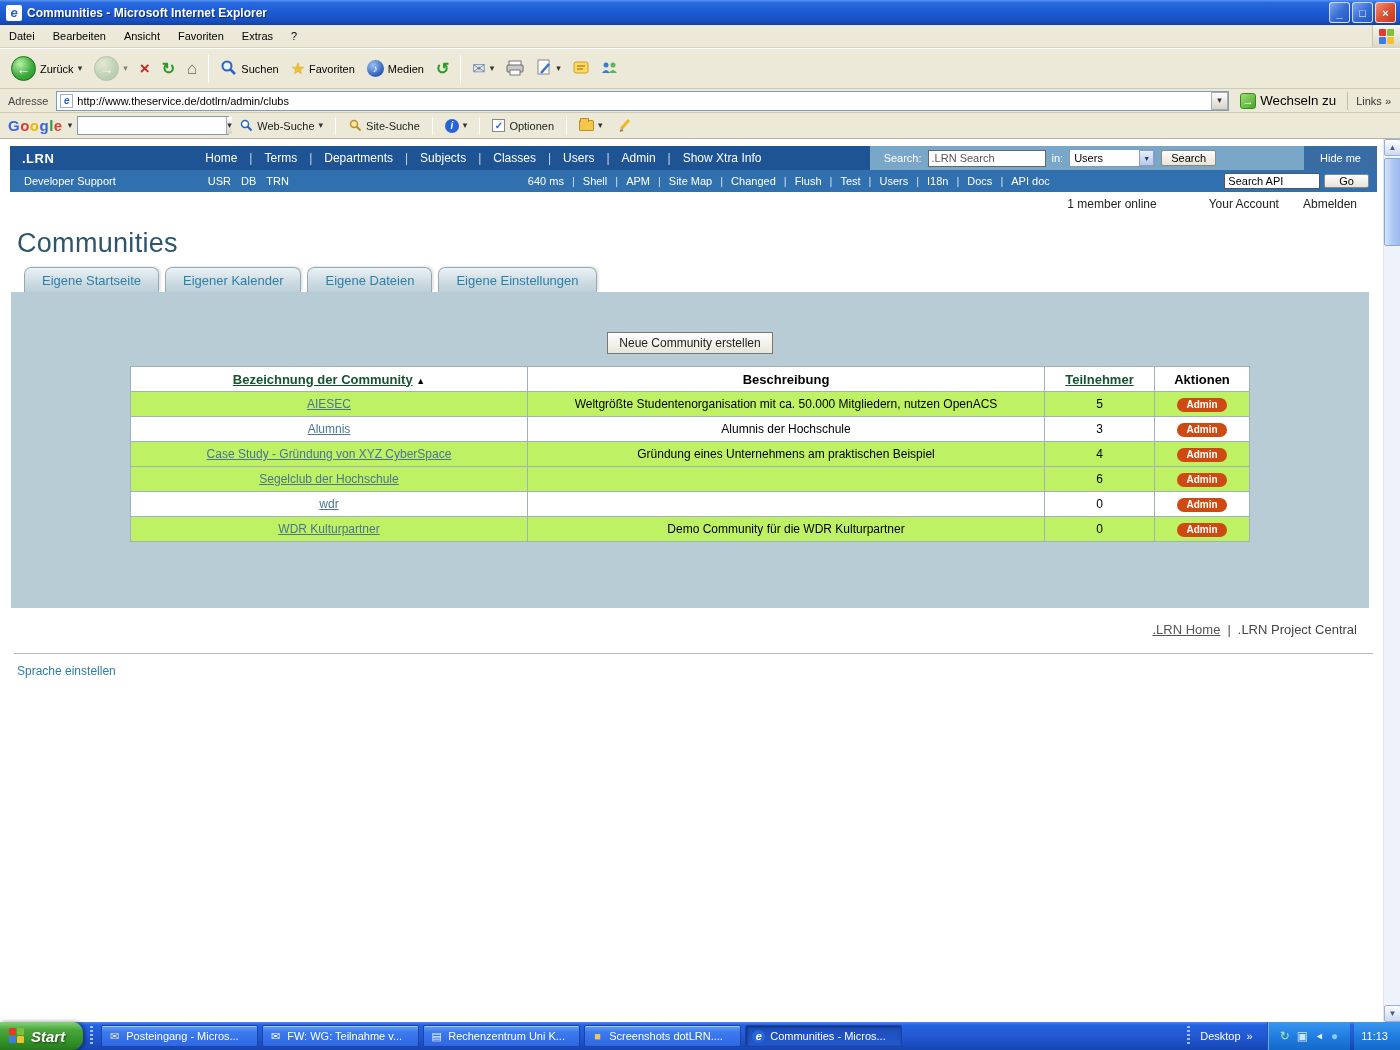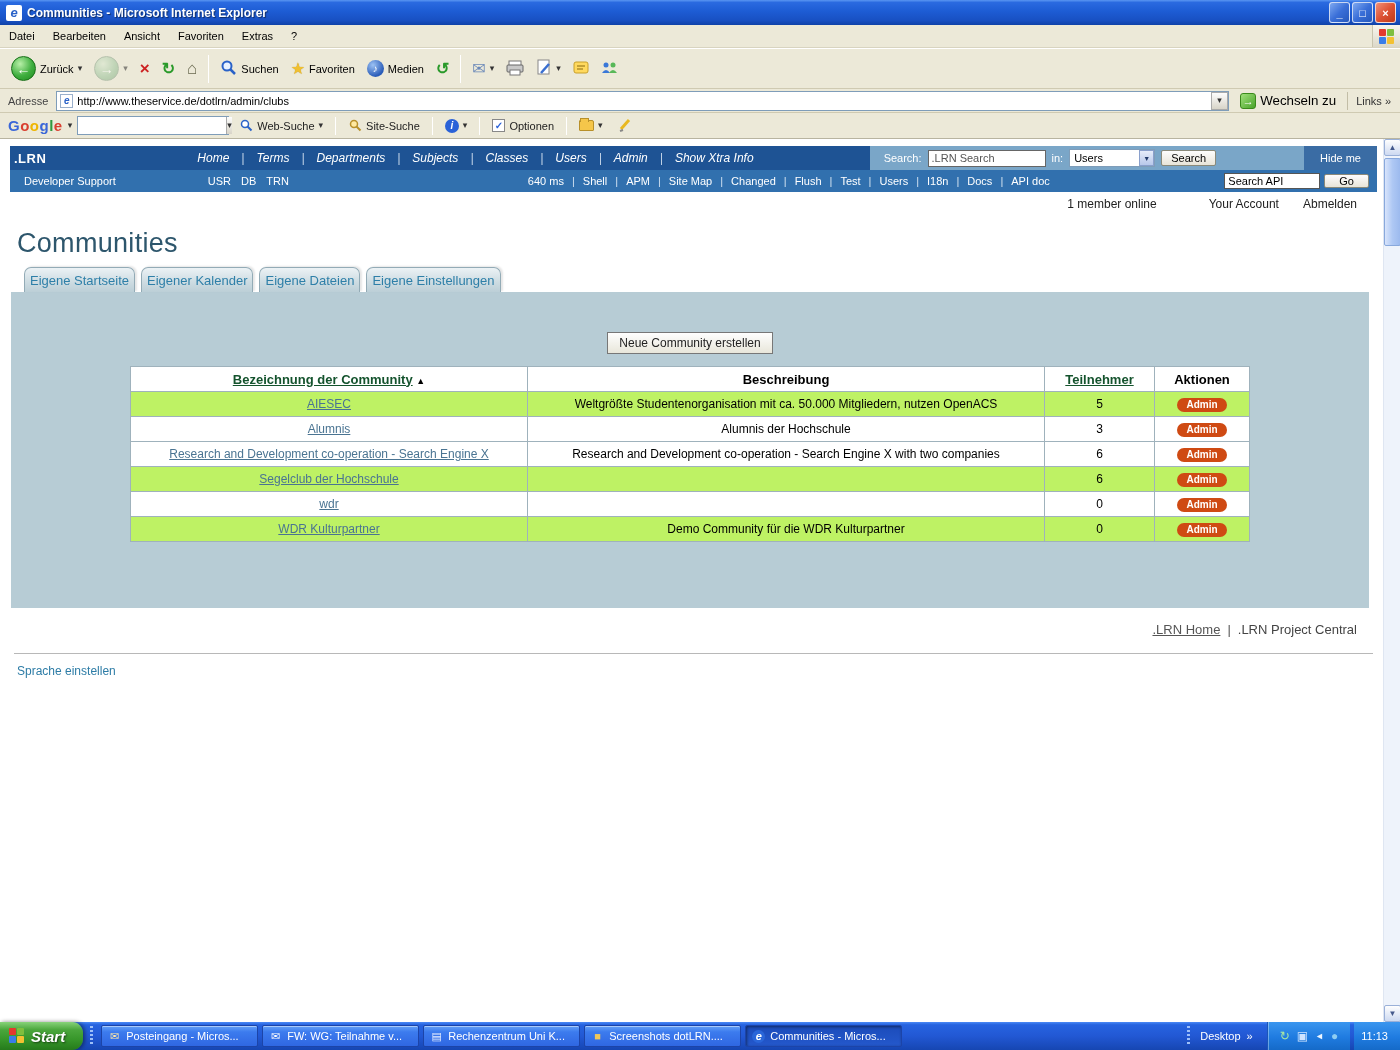--- a/index.html
+++ b/index.html
@@ -93,22 +93,22 @@
   
   .scrollbar { position:absolute; top:0; right:0; bottom:0; width:17px; background:#eef3fb; border-left:1px solid #dfe6f2; }
   .sb-btn { position:absolute; left:0; width:17px; height:17px; background:linear-gradient(180deg,#fefefe,#cdd9f1);
     border:1px solid #9ab0d8; border-radius:2px; color:#44598c; font-size:8px; display:flex; align-items:center; justify-content:center; }
   .sb-up { top:0; } .sb-down { bottom:0; }
   .sb-thumb { position:absolute; left:0; top:19px; width:17px; height:88px; border:1px solid #88a8dc; border-radius:2px;
     background:linear-gradient(90deg,#d8e4fb,#aec8f4 50%,#9cbaee); }
 
   
   .lrn-bar { margin:7px 6px 0 10px; height:24px; background:#1e5394; display:flex; align-items:center; color:#fff; }
-  .lrn-logo { margin-left:4px; font-weight:bold; font-size:13px; letter-spacing:.5px; }
-  .lrn-nav { display:flex; list-style:none; margin-left:145px; font-size:12px; align-items:center;font-style:italic; }
+  .lrn-logo { margin-left:12px; font-weight:bold; font-size:13px; letter-spacing:.5px; }
+  .lrn-nav { display:flex; list-style:none; margin-left:145px; font-size:12px; align-items:center; }
   .lrn-nav li { padding:0 6px; white-space:nowrap; }
   .lrn-nav li + li::before { content:"|"; margin-right:12px; color:#c4d4e8; }
   .lrn-search { margin-left:auto; height:24px; background:#7aa6c8; display:flex; align-items:center; gap:6px; padding:0 88px 0 14px; }
   .lrn-search .lbl { color:#fff; font-size:11px; }
   .lrn-search input { width:118px; height:17px; border:1px solid #666; font-size:11px; color:#555; padding:0 3px; font-family:inherit; }
   .fake-select { width:86px; height:18px; background:#fff; border:1px solid #7f9db9; display:flex; align-items:center;
     font-size:11px; color:#000; padding-left:4px; }
   .fake-select .sel-arrow { margin-left:auto; width:15px; height:16px; background:linear-gradient(180deg,#e6ecfa,#b8c8ea);
     border:1px solid #8aa0cc; display:flex; align-items:center; justify-content:center; font-size:7px; color:#223a6a; }
   .btn { background:linear-gradient(180deg,#fdfdfd,#e8e4d8); border:1px solid #8a8a7a; font-size:11px; padding:1px 9px; border-radius:2px; color:#000; }
@@ -125,21 +125,21 @@
   .dev-api input { width:96px; height:16px; font-size:11px; border:1px solid #555; padding:0 3px; font-family:inherit; }
   .btn.small { padding:0 14px; }
 
   .account-bar { height:24px; display:flex; align-items:center; justify-content:flex-end; padding-right:26px; font-size:12px; color:#222; }
   .account-bar .online { margin-right:52px; }
   .account-bar .acct { margin-right:24px; }
 
   
   .page h1 { margin:12px 0 8px 17px; font-size:27px; font-weight:500; color:#2d566c; letter-spacing:.3px; }
   .tabs { display:flex; gap:6px; margin-left:24px; list-style:none; }
-  .tabs li { height:25px; padding:0 5px; display:flex; align-items:center; font-size:13px; color:#2e7fa8;
+  .tabs li { height:25px; padding:0 17px; display:flex; align-items:center; font-size:13px; color:#2e7fa8;
     background:linear-gradient(180deg,#ecf2f5 0%,#cfdde3 55%,#bccfd7 100%);
     border:1px solid #93abb6; border-bottom:none; border-radius:7px 7px 0 0; box-shadow:2px -1px 2px rgba(0,0,0,.10); white-space:nowrap; }
   .panel { margin:0 14px 0 11px; background:#b7ccd5; padding:40px 0 66px; }
   .create-btn { display:block; margin:0 auto 12px; background:linear-gradient(180deg,#fefefe,#e8e6da); border:1px solid #777;
     font-size:12px; padding:3px 11px; color:#222; }
   .ctable { width:1120px; margin:0 auto; border-collapse:collapse; background:#fff; font-size:12px; table-layout:fixed; }
   .ctable th, .ctable td { border:1px solid #9fb2bc; padding:3px 6px; text-align:center; height:25px; }
   .ctable th { font-size:13px; font-weight:bold; background:#fff; }
   .h-name { width:397px; } .h-mem { width:110px; } .h-act { width:95px; }
   .sortable { color:#14532d; text-decoration:underline; }
@@ -463,27 +463,27 @@
                   <td class="c-act"><span class="admin-btn">Admin</span></td>
                 </tr>
 
                 <tr class="even">
                   <td class="c-name"><a>Alumnis</a></td>
                   <td class="c-desc">Alumnis der Hochschule</td>
                   <td class="c-mem">3</td>
                   <td class="c-act"><span class="admin-btn">Admin</span></td>
                 </tr>
 
-
-                <tr class="even">
-                  <td class="c-name"><a>Research and Development co-operation - Search Engine X</a></td>
-                  <td class="c-desc">Research and Development co-operation - Search Engine X with two companies</td>
-                  <td class="c-mem">6</td>
+                <tr class="odd">
+                  <td class="c-name"><a>Case Study - Gründung von XYZ CyberSpace</a></td>
+                  <td class="c-desc">Gründung eines Unternehmens am praktischen Beispiel</td>
+                  <td class="c-mem">4</td>
                   <td class="c-act"><span class="admin-btn">Admin</span></td>
                 </tr>
+
 
                 <tr class="odd">
                   <td class="c-name"><a>Segelclub der Hochschule</a></td>
                   <td class="c-desc"></td>
                   <td class="c-mem">6</td>
                   <td class="c-act"><span class="admin-btn">Admin</span></td>
                 </tr>
 
                 <tr class="even">
                   <td class="c-name"><a>wdr</a></td>

